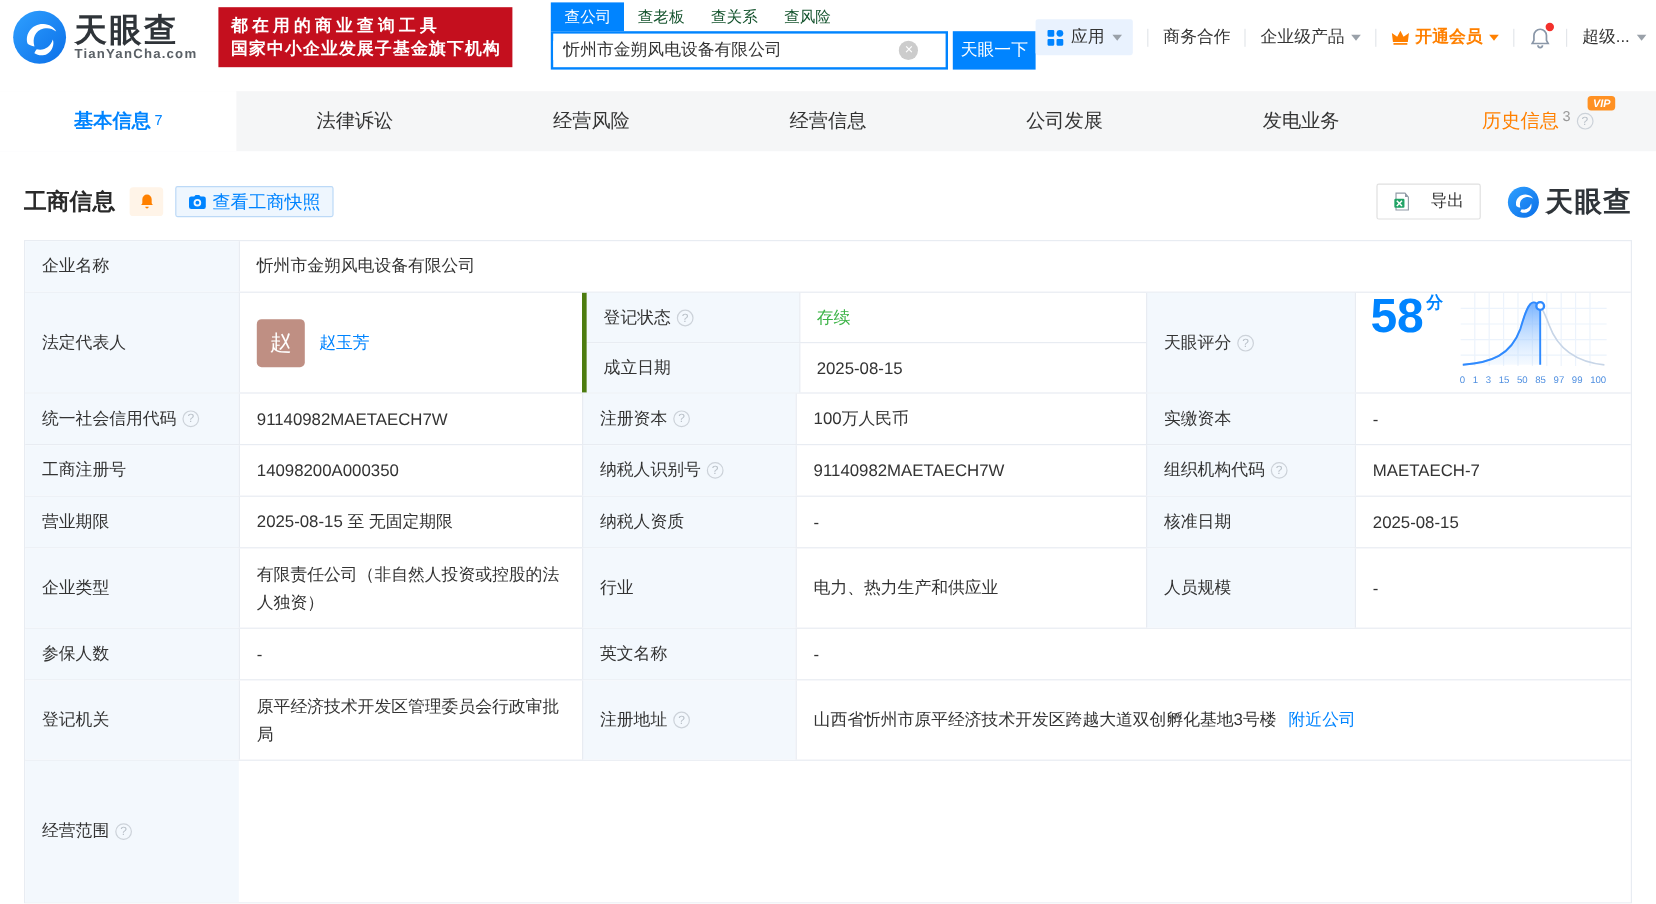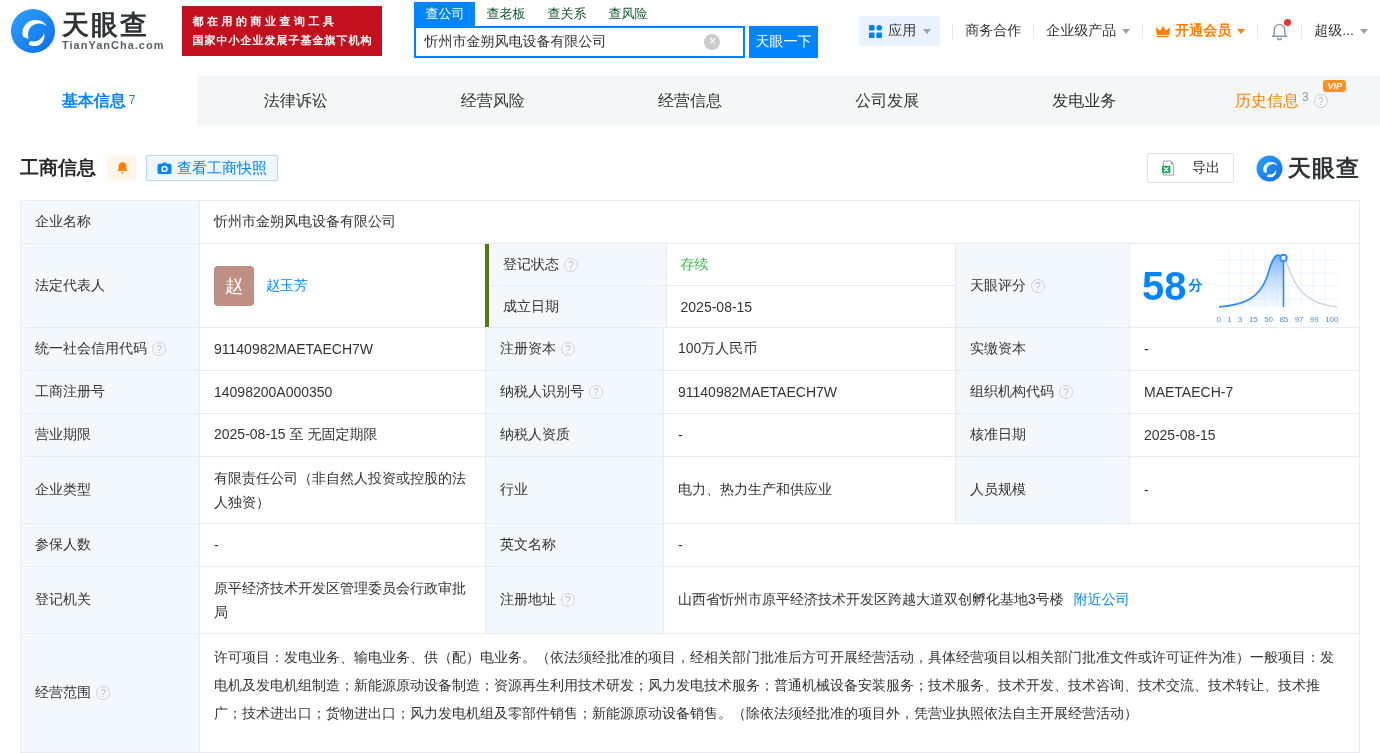--- a/index.html
+++ b/index.html
@@ -5,21 +5,21 @@
   * { box-sizing: border-box; margin: 0; padding: 0; }
   html,body { width:1380px; height:753px; overflow:hidden; background:#fff;
     font-family:"Liberation Sans","DejaVu Sans",sans-serif; color:#333; }
 
   
   .topbar { height:62px; display:flex; align-items:center; padding:0 12px 0 10px; background:#fff; }
   .logo { display:flex; align-items:center; cursor:pointer; }
   .logo-txt { margin-left:6px; }
   .logo-brand { font-size:27px; font-weight:bold; color:#2f3439; letter-spacing:2px; line-height:28px;}
   .logo-domain { font-size:11px; color:#5a6066; font-weight:bold; letter-spacing:1px; }
-  .slogan { margin-left:18px; background:#c40f1e; color:#fff; padding:6px 10px; font-size:11px;
+  .slogan { margin-left:18px; background:#c40f1e; color:#fff; padding:6px 10px; font-size:14px;
     font-weight:bold; line-height:19px; letter-spacing:1px; white-space:nowrap; }
   .slogan div:first-child { letter-spacing:3.5px; }
 
   .search-area { margin-left:32px; width:404px; }
   .search-tabs { display:flex; font-size:13px; height:22px; align-items:flex-end; }
   .search-tabs .stab { padding:3px 11px; cursor:pointer; color:#14532d; }
   .search-tabs .stab.active { background:#0084ff; color:#fff; }
   .search-row { display:flex; }
   .search-box { position:relative; width:332px; height:32px; border:2px solid #0084ff; background:#fff;
     display:flex; align-items:center; }
@@ -87,21 +87,21 @@
     color:#b9c0c8; font-size:10px; line-height:13px; text-align:center; margin-left:5px; flex:none; }
   .green { color:#3bb346; }
   .link { color:#0084ff; cursor:pointer; text-decoration:none;font-family:Liberation Serif, serif; }
   .avatar { width:40px; height:40px; border-radius:4px; background:#bf8f83; color:#fff; font-size:18px;
     display:flex; align-items:center; justify-content:center; margin-right:12px; flex:none; }
   .rep-cell { padding-top:12px; padding-bottom:12px; }
   .wrapval { line-height:24px; padding-top:9px; padding-bottom:9px; align-items:flex-start; display:flex;}
   .scope-cell { line-height:28px; padding-top:9px; padding-bottom:9px; align-items:flex-start; }
 
   
-  .score-cell { display:flex; align-items:center; padding:0 6px 0 12px; border-left:1px solid #e8ecf2; flex:1;}
+  .score-cell { display:flex; align-items:flex-start; padding:0 6px 0 12px; border-left:1px solid #e8ecf2; flex:1;}
   .score-num { color:#0084ff; font-weight:bold; font-size:40px; line-height:40px; }
   .score-unit { color:#0084ff; font-size:14px; font-weight:bold; margin-left:2px; }
   .score-chart { margin-left:14px; width:122px; }
   .axis { display:flex; justify-content:space-between; font-size:8px; color:#4f8fe0; margin-top:1px; }
 </style>
 </head>
 <body>
 
 <header class="topbar">
   <div class="logo">
@@ -389,17 +389,16 @@
         <span>山西省忻州市原平经济技术开发区跨越大道双创孵化基地3号楼</span>
         <a class="link" style="margin-left:10px;">附近公司</a>
       </div>
     </div>
 
     <div class="trow" style="min-height:118px;">
       <div class="cell lbl c1">
         <span>经营范围</span>
         <span class="help">?</span>
       </div>
-      <div class="cell c6 scope-cell">许可项目：发电业务、输电业务、供（配）电业务。（依法须经批准的项目，经相关部门批准后方可开展经营活动，具体经营项目以相关部门批准文件或许可证件为准）一般项目：发电机及发电机组制造；新能源原动设备制造；资源再生利用技术研发；风力发电技术服务；普通机械设备安装服务；技术服务、技术开发、技术咨询、技术交流、技术转让、技术推广；技术进出口；货物进出口；风力发电机组及零部件销售；新能源原动设备销售。（除依法须经批准的项目外，凭营业执照依法自主开展经营活动）</div>
     </div>
 
   </div>
 </main>
 
 </body></html>

